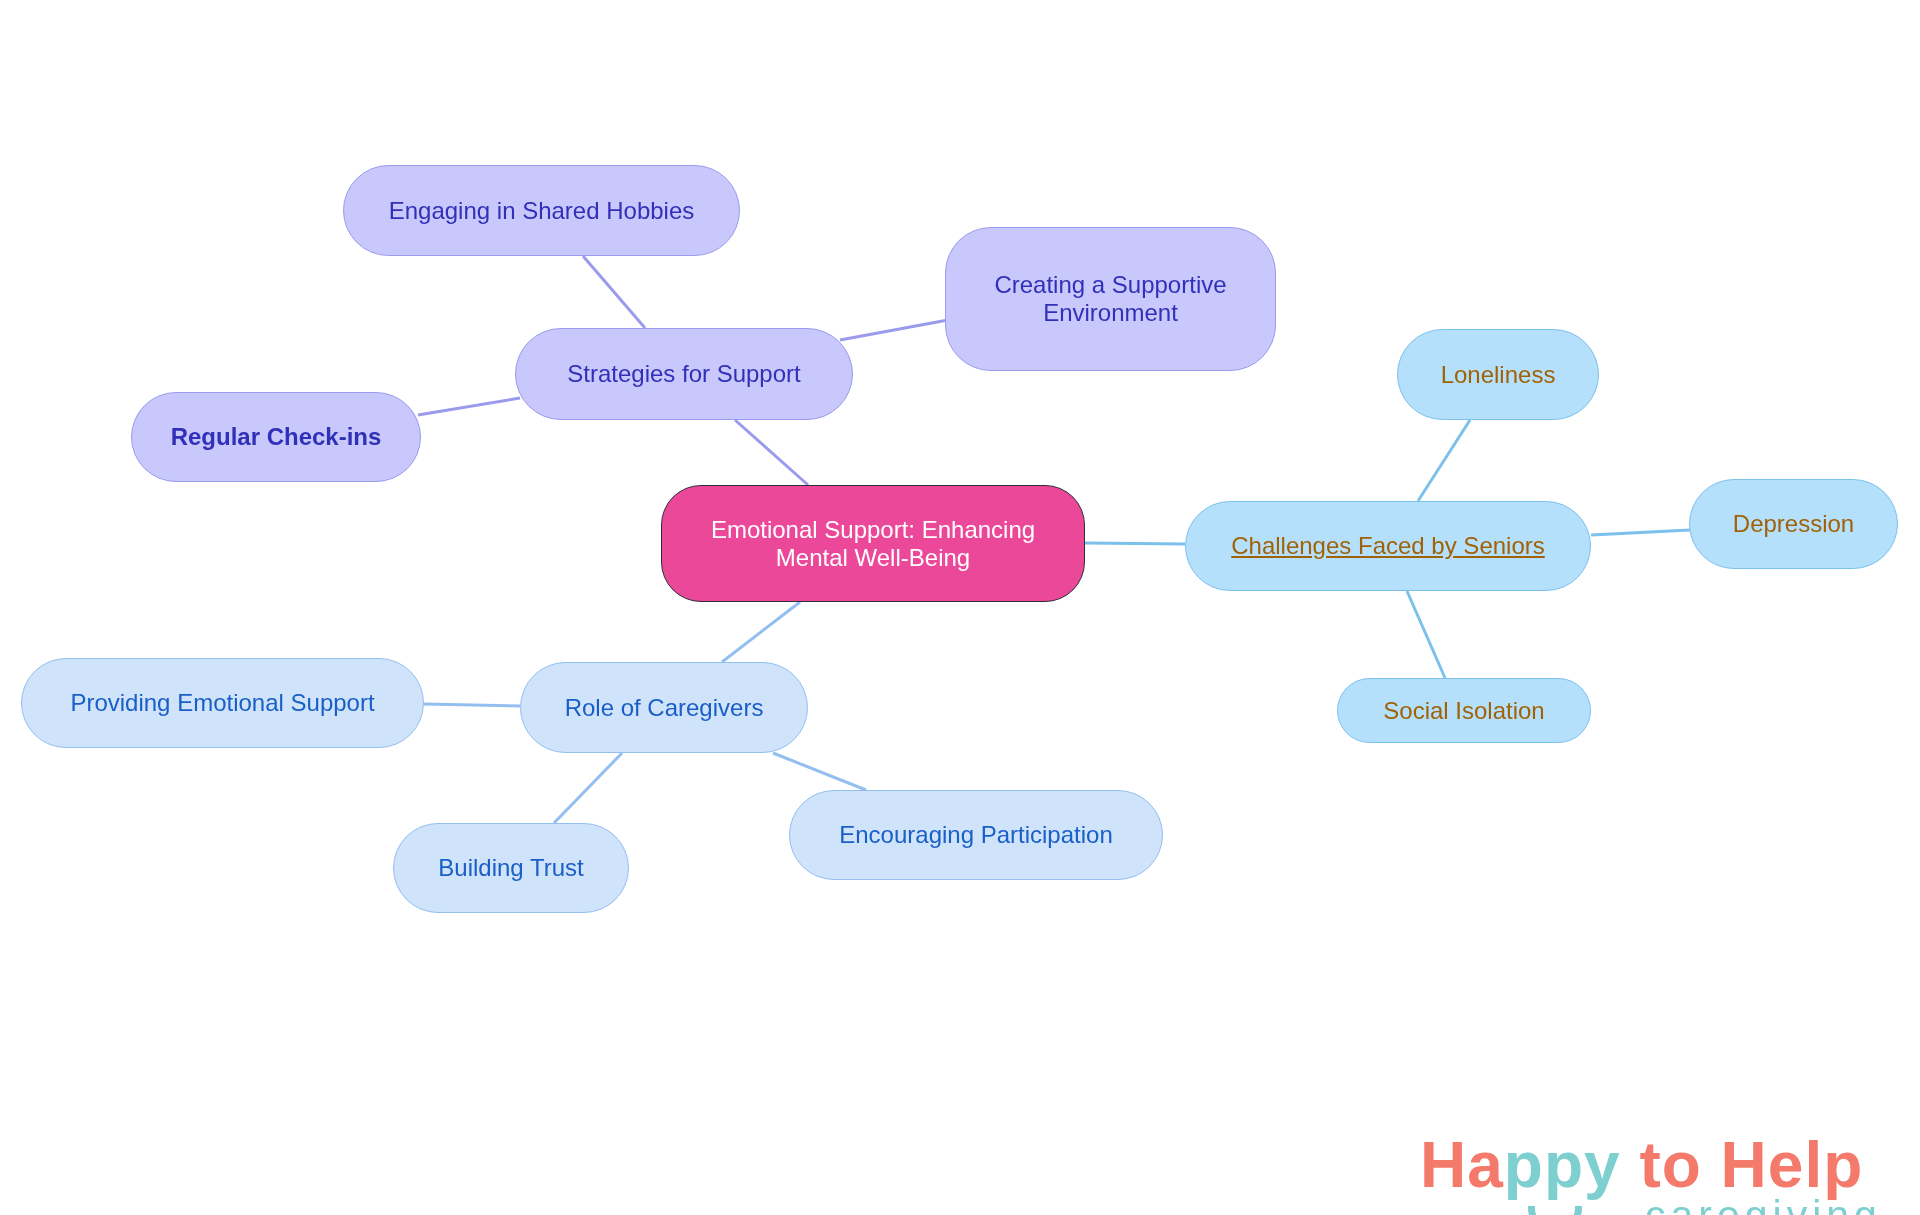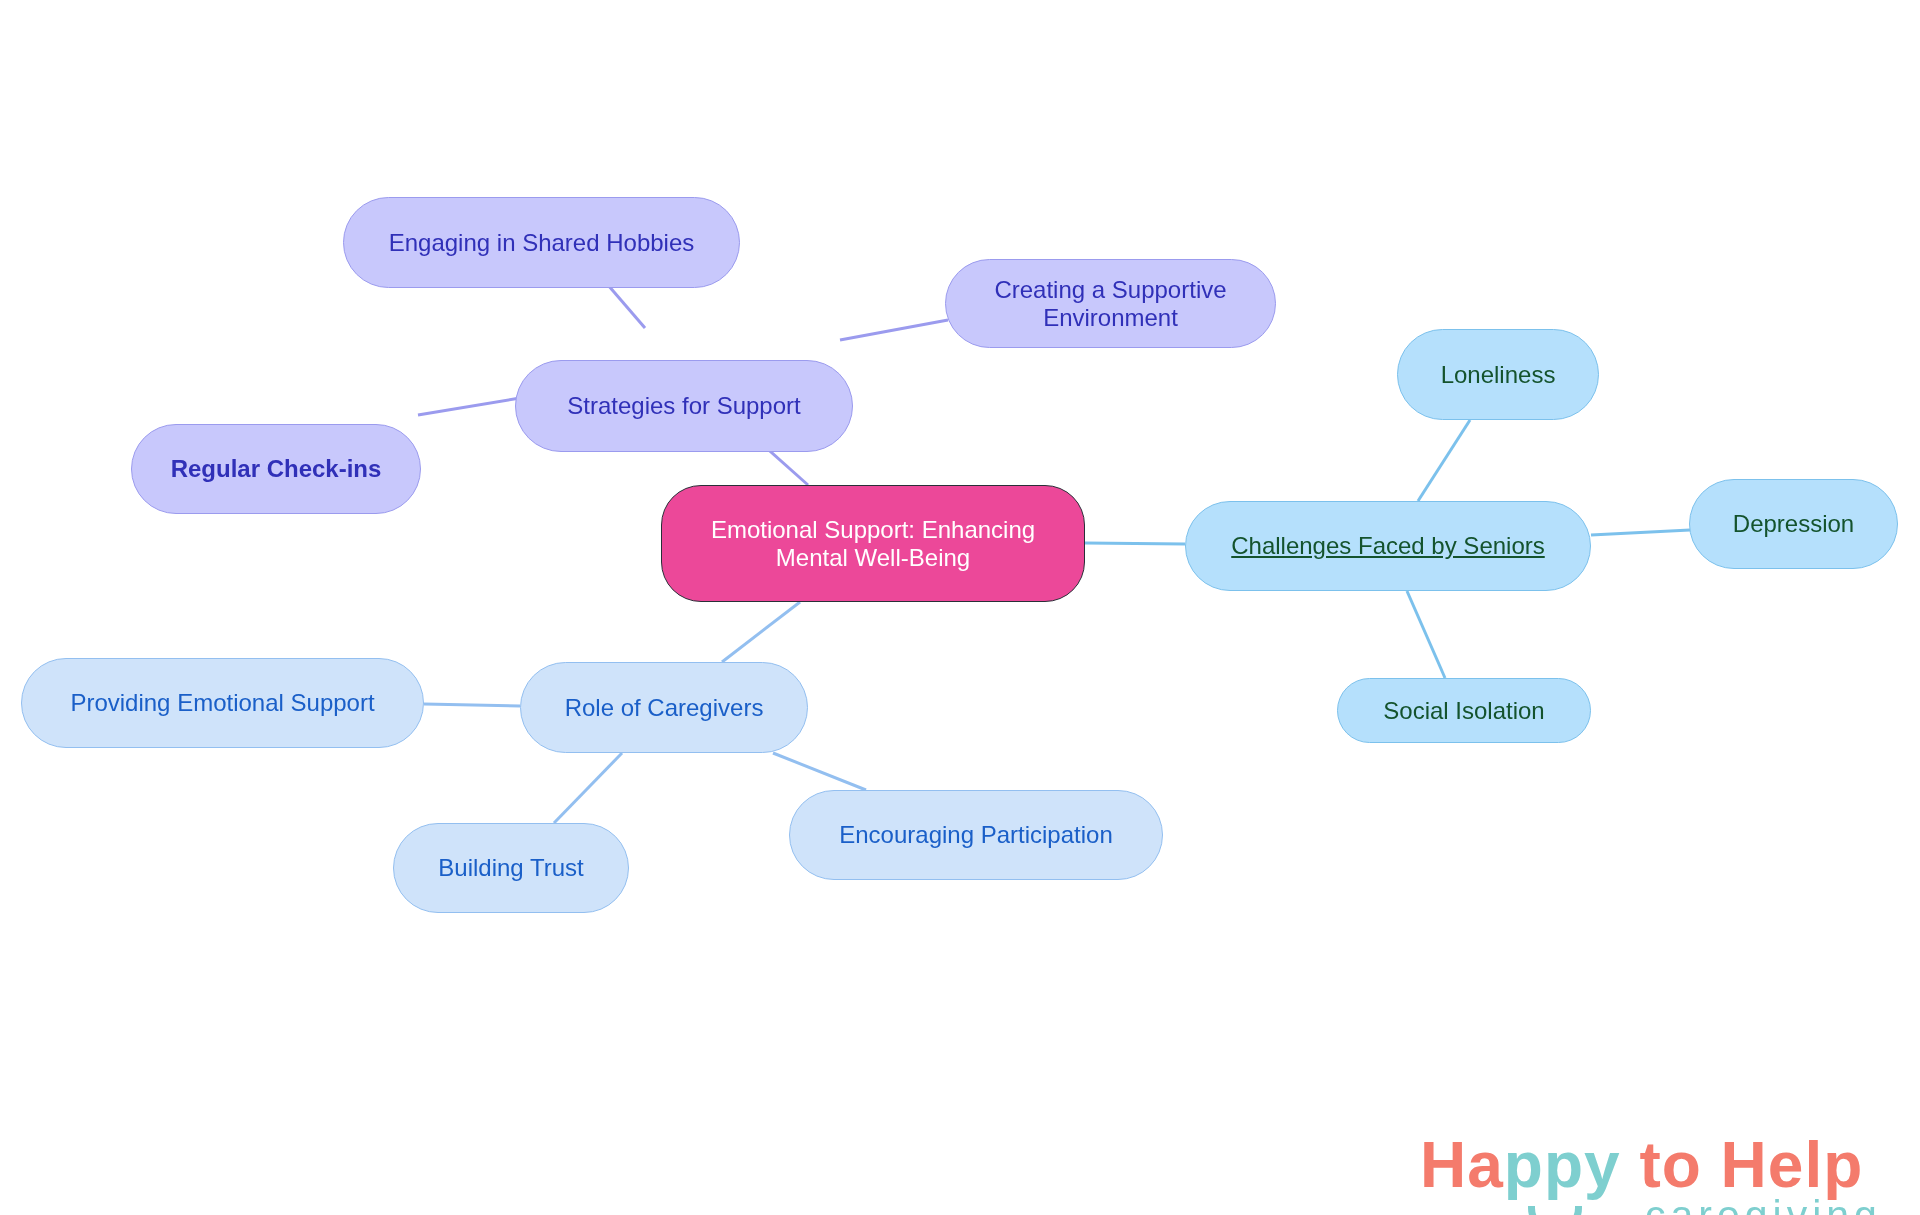--- a/index.html
+++ b/index.html
@@ -1,21 +1,21 @@
 <!DOCTYPE html>
 <html><head>
 <meta charset="utf-8">
 <style>
   html,body{margin:0;padding:0;background:#ffffff;}
   body{width:1920px;height:1215px;position:relative;overflow:hidden;font-family:"Liberation Sans","DejaVu Sans",sans-serif;}
   svg.edges{position:absolute;left:0;top:0;width:1920px;height:1215px;}
   .node{position:absolute;box-sizing:border-box;display:flex;align-items:center;justify-content:center;text-align:center;border-radius:46px;font-size:24px;line-height:28px;border:1.5px solid;padding:0 20px;}
-  .purple{background:#c8c8fc;border-color:#9b9bee;color:#3030b8;margin-top:32px;}
+  .purple{background:#c8c8fc;border-color:#9b9bee;color:#3030b8;}
   .lblue{background:#cfe3fa;border-color:#93bff0;color:#1a5fc8;}
-  .sky{background:#b5e0fc;border-color:#7cc1ec;color:#14532d;}
+  .sky{background:#b5e0fc;border-color:#7cc1ec;color:#a16207;}
   .center{background:#ec4899;border-color:#2a2f38;color:#ffffff;}
   .logo{position:absolute;left:1420px;top:1105px;width:460px;height:100px;margin-top:25px;}
   .logo .main{position:absolute;left:0;top:0;font-size:64px;font-weight:bold;color:#f47b6c;letter-spacing:1px;white-space:nowrap;line-height:70px;}
   .logo .teal{color:#7ecfcf;}
   .logo .sub{position:absolute;left:225px;top:62px;font-size:41px;color:#7ecfcf;letter-spacing:5px;}
   .logo .smile{position:absolute;left:108px;top:76px;width:40px;height:22px;border:7px solid #7ecfcf;border-top:none;border-radius:0 0 28px 28px;}
 </style>
 </head>
 <body>
 
@@ -37,21 +37,21 @@
     <line x1="520" y1="706" x2="424" y2="704"></line>
     <line x1="622" y1="753" x2="554" y2="823"></line>
     <line x1="773" y1="753" x2="866" y2="790"></line>
   </g>
 </svg>
 
 <div class="node center" style="left:661px;top:485px;width:424px;height:117px;border-radius:40px;">Emotional Support: Enhancing Mental Well-Being</div>
 
 <div class="node purple" style="left:515px;top:328px;width:338px;height:92px;">Strategies for Support</div>
 <div class="node purple" style="left:343px;top:165px;width:397px;height:91px;">Engaging in Shared Hobbies</div>
-<div class="node purple" style="left:945px;top:227px;width:331px;height:89px;padding:0 40px;">Creating a Supportive Environment</div>
+<div class="node purple" style="left:945px;top:227px;width:331px;height:144px;padding:0 40px;">Creating a Supportive Environment</div>
 <div class="node purple" style="left:131px;top:392px;width:290px;height:90px;font-weight:bold;">Regular Check-ins</div>
 
 <div class="node sky" style="left:1185px;top:501px;width:406px;height:90px;text-decoration:underline;">Challenges Faced by Seniors</div>
 <div class="node sky" style="left:1397px;top:329px;width:202px;height:91px;">Loneliness</div>
 <div class="node sky" style="left:1689px;top:479px;width:209px;height:90px;">Depression</div>
 <div class="node sky" style="left:1337px;top:678px;width:254px;height:65px;">Social Isolation</div>
 
 <div class="node lblue" style="left:520px;top:662px;width:288px;height:91px;">Role of Caregivers</div>
 <div class="node lblue" style="left:21px;top:658px;width:403px;height:90px;">Providing Emotional Support</div>
 <div class="node lblue" style="left:393px;top:823px;width:236px;height:90px;">Building Trust</div>

